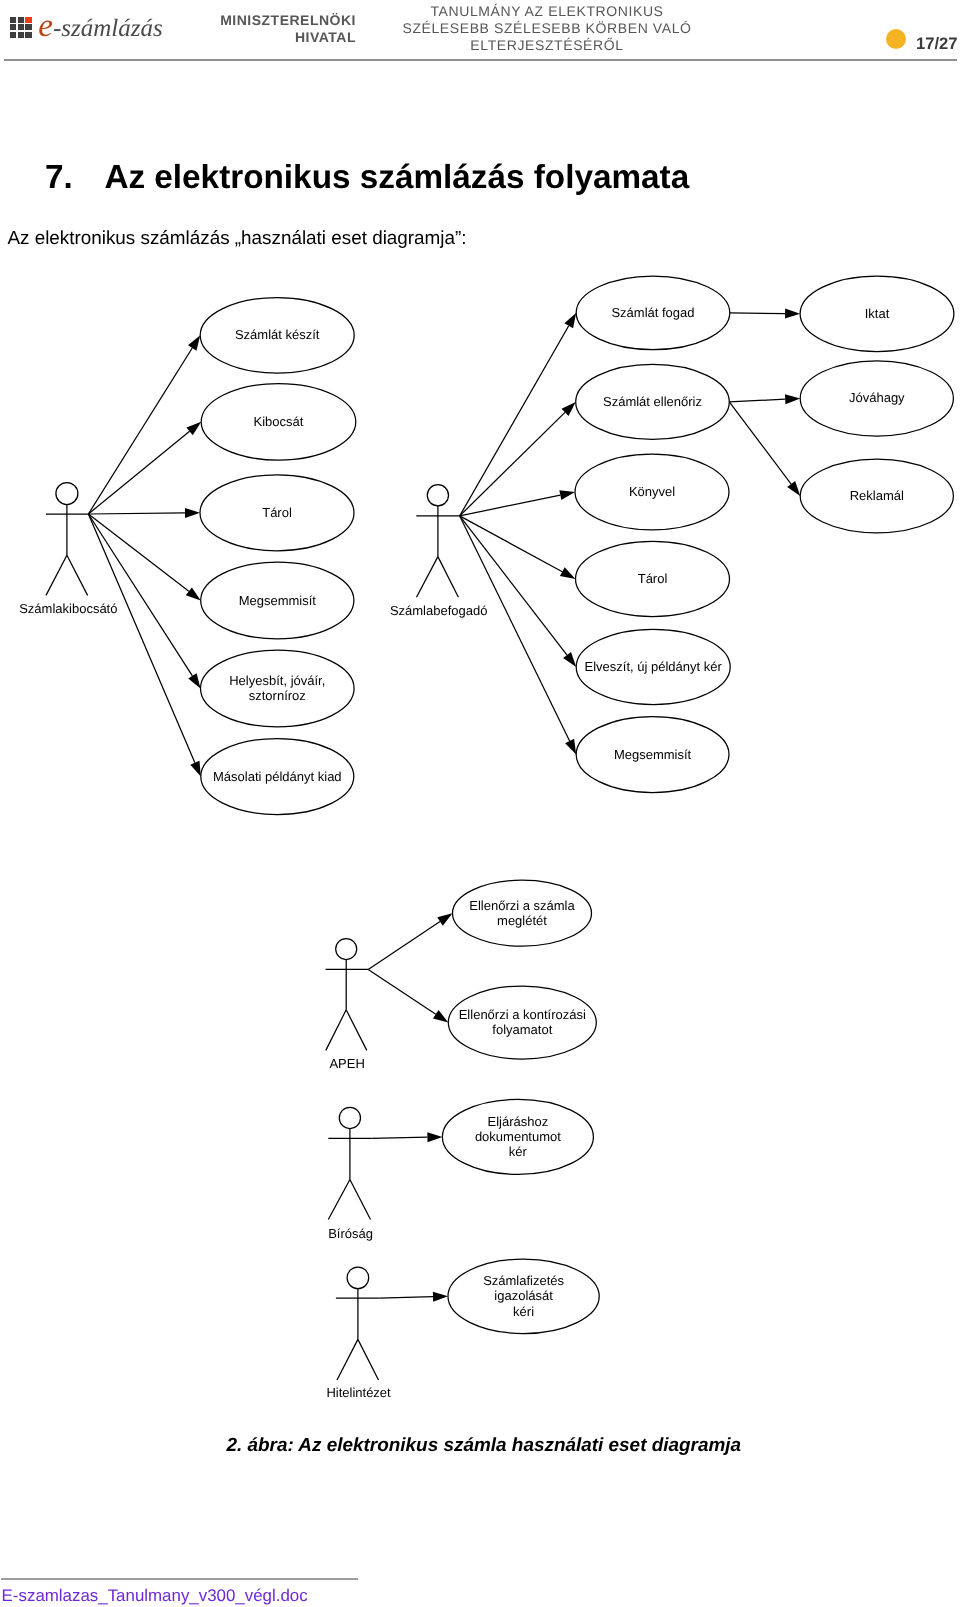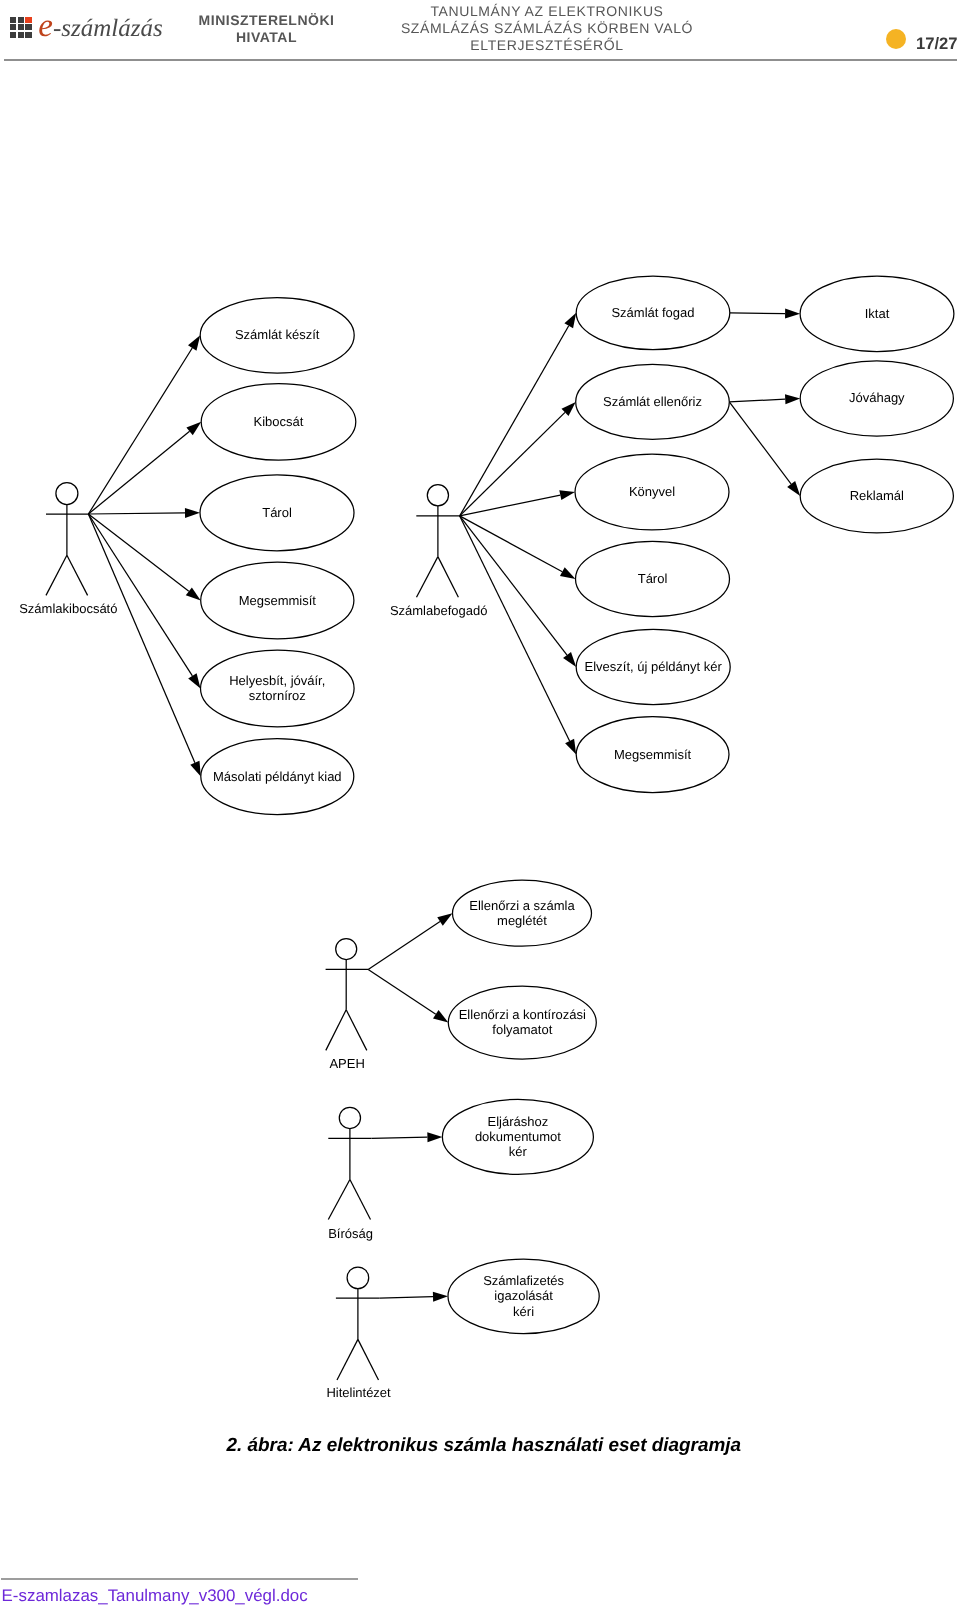--- a/index.html
+++ b/index.html
@@ -10,21 +10,21 @@
   .page{position:absolute;left:0;top:0;width:764px;height:1607px;}
   .logo-grid{position:absolute;left:9.7px;top:16.7px;width:21.9px;height:21px;
              display:grid;grid-template-columns:repeat(3,1fr);grid-template-rows:repeat(3,1fr);
              column-gap:1.7px;row-gap:1.6px;}
   .logo-grid i{background:#3d3d3d;display:block;}
   .logo-grid i.red{background:#e8401c;}
   .logo-word{position:absolute;left:38.3px;top:14.4px;font-family:"Liberation Serif",serif;
              font-style:italic;font-size:25px;line-height:25px;
              color:#4a4a4a;white-space:nowrap;}
   .logo-word .e{color:#bf431b;font-size:33px;}
-  .hdr-org{position:absolute;left:177px;top:12.2px;width:179px;text-align:center;
+  .hdr-org{position:absolute;left:177px;top:12.2px;width:179px;text-align:right;
            font-weight:bold;font-size:14px;line-height:16.4px;letter-spacing:.5px;color:#565656;}
   .hdr-title{position:absolute;left:397px;top:2.6px;width:300px;text-align:center;
              font-weight:normal;font-size:14px;line-height:17px;letter-spacing:.6px;color:#565656;}
   .hdr-dot{position:absolute;left:886px;top:29px;width:20px;height:20px;border-radius:50%;}
   .hdr-page{position:absolute;left:916px;top:36.3px;font-weight:bold;font-size:16.6px;color:#3b3b3b;line-height:16px;}
   .hdr-rule{position:absolute;left:3.5px;top:59.4px;width:953.5px;height:1.3px;background:#8f8f8f;}
   .h1{position:absolute;left:45px;top:160.5px;font-weight:bold;font-size:33.3px;line-height:33.3px;white-space:nowrap;}
   .h1 .num{display:inline-block;width:59.4px;}
   .lead{position:absolute;left:7.4px;top:228.9px;font-size:18.88px;line-height:18.88px;white-space:nowrap;}
   .caption{position:absolute;left:0;top:1436.5px;width:967.6px;text-align:center;
@@ -56,29 +56,31 @@
         <i></i>
         <i></i>
     </div>
     <div class="logo-word"><span class="e">e</span><span>-számlázás</span></div>
     <div class="hdr-org">
       <div>MINISZTERELNÖKI</div>
       <div>HIVATAL</div>
     </div>
     <div class="hdr-title">
       <div>TANULMÁNY AZ ELEKTRONIKUS</div>
-      <div>SZÁMLÁZÁS SZÁMLÁZÁS KÖRBEN VALÓ</div>
+      <div>SZÉLESEBB SZÉLESEBB KÖRBEN VALÓ</div>
       <div>ELTERJESZTÉSÉRŐL</div>
     </div>
     <div class="hdr-dot" style="background-color: rgb(245, 179, 35);"></div>
     <div class="hdr-page">17/27</div>
     <div class="hdr-rule"></div>
   </div>
 
-
+  <div class="h1"><span class="num">7.</span><span>Az elektronikus számlázás folyamata</span></div>
+
+  <div class="lead">Az elektronikus számlázás „használati eset diagramja”:</div>
 
   <svg class="diagram" id="uml" viewBox="0 0 960 1607">
       <g>
         <path class="ln" d="M 88.4 514 L 192.24 348.02"></path>
         <path class="ah" d="M 200.2 335.3 L 196.48 350.67 L 188.01 345.36 Z"></path>
       </g>
       <g>
         <path class="ln" d="M 88.4 514 L 189.59 431.29"></path>
         <path class="ah" d="M 201.2 421.8 L 192.75 435.16 L 186.42 427.42 Z"></path>
       </g>

